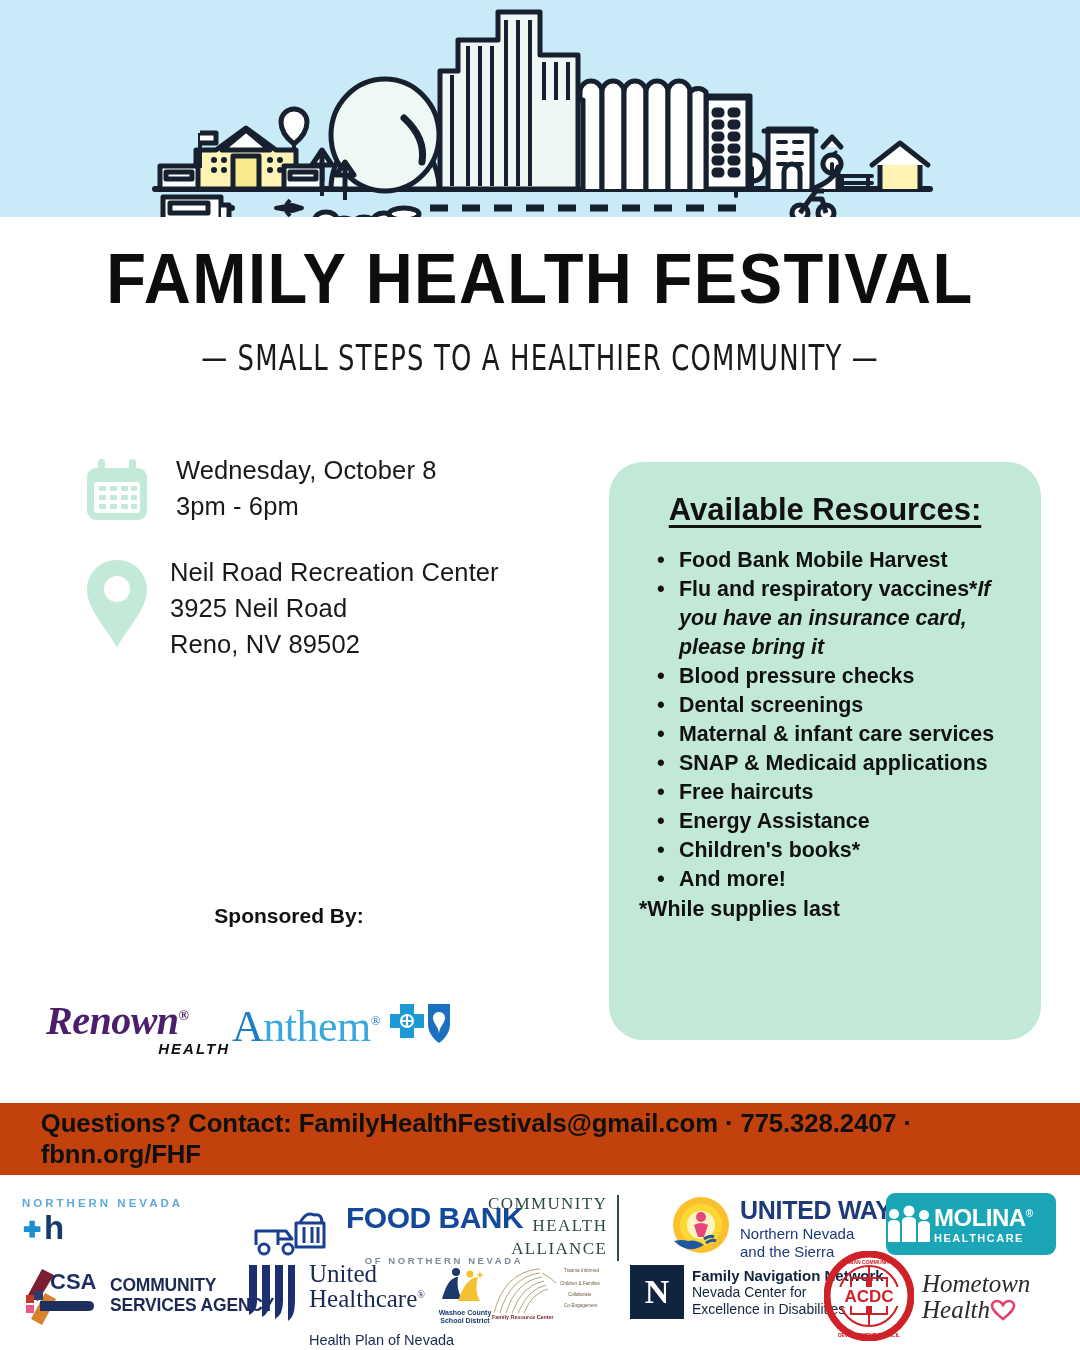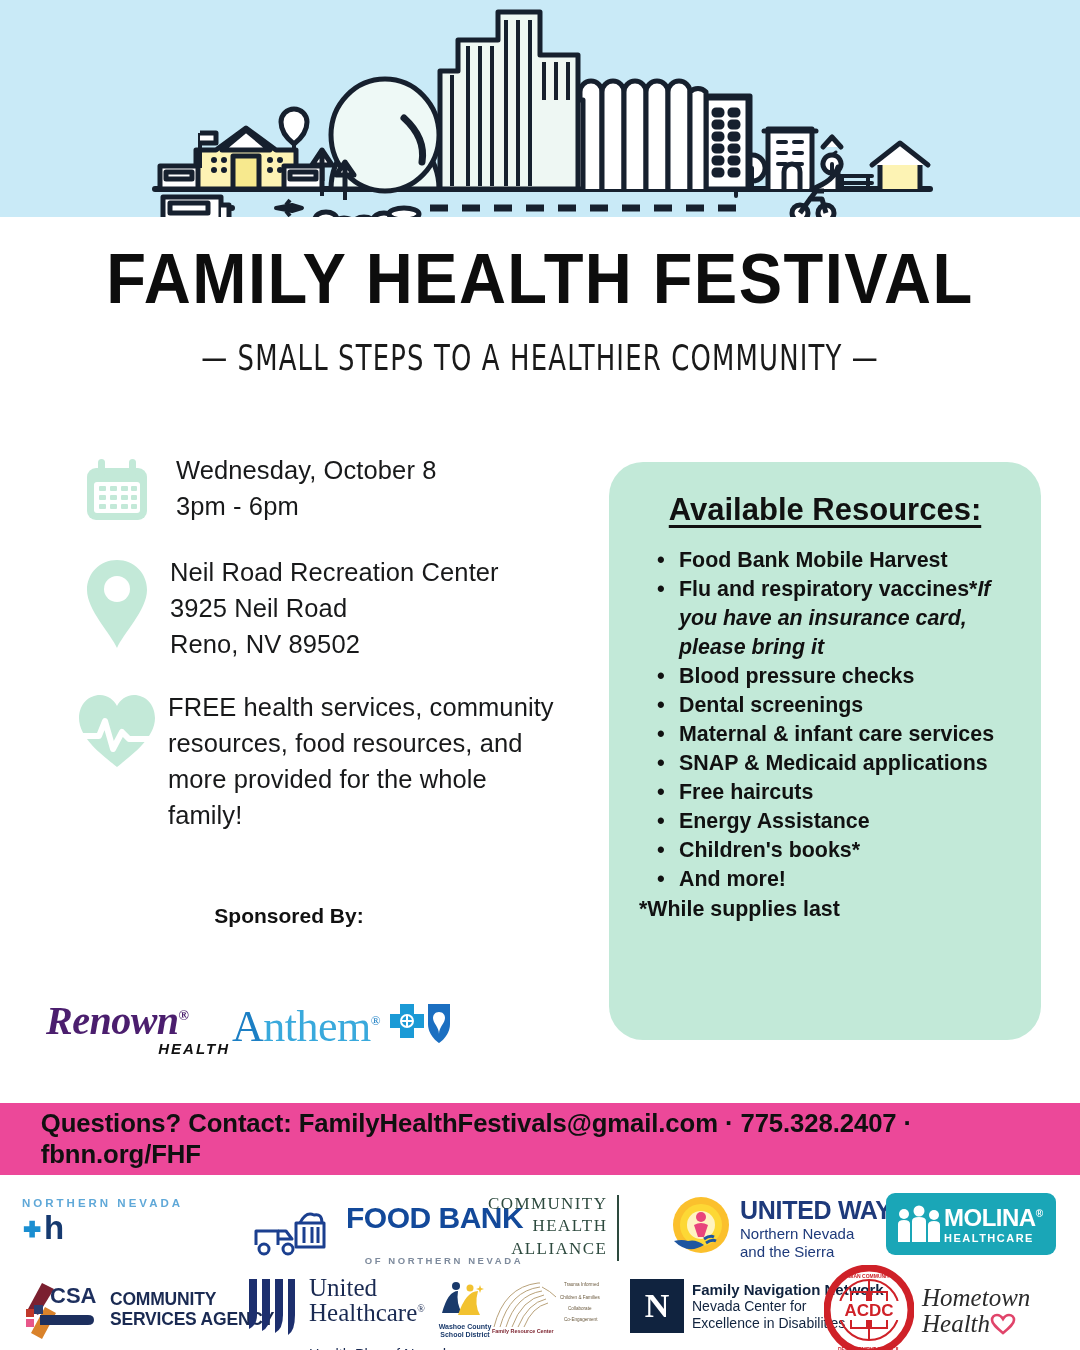--- a/index.html
+++ b/index.html
@@ -118,35 +118,35 @@
     content: "\2022"; position: absolute; left: 0; top: -1px; font-size: 22px;
   }
   .res-list li em { font-style: italic; font-weight: 600; }
   .res-note {
     font-size: 21.4px; font-weight: 700; color: #111; margin-top: 3px; margin-left: 8px;
   }
 
   
   .contact-bar {
     position: absolute; left: 0; top: 1103px; width: 1080px; height: 72px;
-    background: #ec4899; display: flex; align-items: center;
+    background: #c2410c; display: flex; align-items: center;
   }
   .contact-text {
     padding-left: 42px; font-size: 26.5px; font-weight: 700; color: #101010;
     letter-spacing: -0.1px;
     font-family: "Liberation Sans Narrow", "Liberation Sans", sans-serif;
     transform: scaleX(0.97);
     transform-origin: left center;
   }
 
   
   .partners { position: absolute; left: 0; top: 1185px; width: 1080px; height: 165px; }
   .prow { position: absolute; width: 1080px; display: flex; align-items: center; }
   .prow1 { top: 2px; height: 80px; }
-  .prow2 { top: 88px; height: 74px; }
+  .prow2 { top: 74px; height: 74px; }
   .plogo { position: absolute; }
 
   
   .nnph { left: 22px; top: 10px; width: 210px; }
   .nnph-top { font-size: 11.5px; font-weight: 700; letter-spacing: 3px; color: #5fa8d8; }
   .nnph-main { font-size: 33px; font-weight: 700; color: #163a70; letter-spacing: -0.6px; display:flex; align-items:center;}
   
   .fbnn { left: 248px; top: 14px; display: flex; align-items: center; }
   .fbnn-txt-main { font-size: 30px; font-weight: 700; color: #13499a; letter-spacing: -0.5px;
     font-family: "Liberation Sans Narrow","Liberation Sans",sans-serif; }
@@ -156,21 +156,21 @@
   .cha-line { font-family: "Liberation Serif", serif; font-size: 17px; color: #2d4a3e;
     letter-spacing: 1.4px; text-align: right; line-height: 1.32; }
   .cha-bar { position:absolute; right:-12px; top:2px; width:2px; height:66px; background:#2d4a3e; }
   
   .uw { left: 668px; top: 8px; display: flex; align-items: center; }
   .uw-main { font-size: 25px; font-weight: 700; color: #1e3a7b; letter-spacing: -0.3px;
     font-family:"Liberation Sans Narrow","Liberation Sans",sans-serif;}
   .uw-sub { font-size: 15px; color: #1e3a7b; line-height: 1.18; }
   
   .molina { left: 886px; top: 6px; width: 170px; height: 62px; background: #1aa6b7;
-    border-radius: 9px; display: flex; align-items: center; padding-left: 10px; }
+    border-radius: 9px; display: flex; align-items: center; }
   .molina-txt-main { font-size: 24px; font-weight: 700; color: #fff; letter-spacing: -0.5px; }
   .molina-txt-sub { font-size: 11px; font-weight: 700; color: #fff; letter-spacing: 1.5px; }
 
   
   .csa { left: 20px; top: 6px; display: flex; align-items: center; }
   .csa-txt { font-size: 17.5px; font-weight: 700; color: #1a2a52; line-height: 1.12;
     font-family:"Liberation Sans Narrow","Liberation Sans",sans-serif; letter-spacing:-0.2px;}
   
   .uhc { left: 245px; top: 2px; display: flex; align-items: flex-start; }
   .uhc-main { font-family: "Liberation Serif", serif; font-size: 25px; color: #1a2a52; line-height: 1.0; }
@@ -433,29 +433,20 @@
           <circle cx="36" cy="33" r="13" fill="#ffffff"></circle>
         </svg>
       </div>
       <div class="info-text">
         <div>Neil Road Recreation Center</div>
         <div>3925 Neil Road</div>
         <div>Reno, NV 89502</div>
       </div>
     </div>
 
-    <div class="info-row row-free">
-      <div class="info-icon">
-        <svg width="84" height="80" viewBox="0 0 84 80">
-          <path d="M42 76 C30 66 4 48 4 27 C4 13 14 4 25 4 C33 4 39 9 42 15 C45 9 51 4 59 4 C70 4 80 13 80 27 C80 48 54 66 42 76 Z" class="mint"></path>
-          <path d="M5 45 H24 L30 30 L38 58 L47 41 L54 48 H80" fill="none" stroke="#ffffff" stroke-width="6" stroke-linejoin="round" stroke-linecap="round"></path>
-        </svg>
-      </div>
-      <div class="info-text">FREE health services, community resources, food resources, and more provided for the whole family!</div>
-    </div>
   </div>
 
   <div class="sponsored-label">Sponsored By:</div>
   <div class="sponsor-logos">
 
     <div class="renown">
       <div class="renown-main"><span>Renown</span><sup>®</sup></div>
       <div class="renown-sub">HEALTH</div>
     </div>
 

